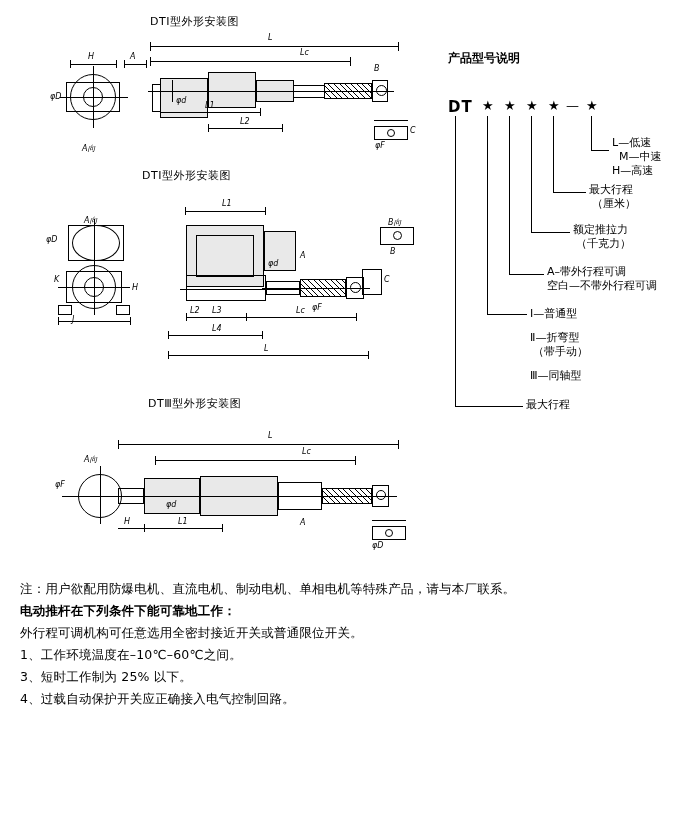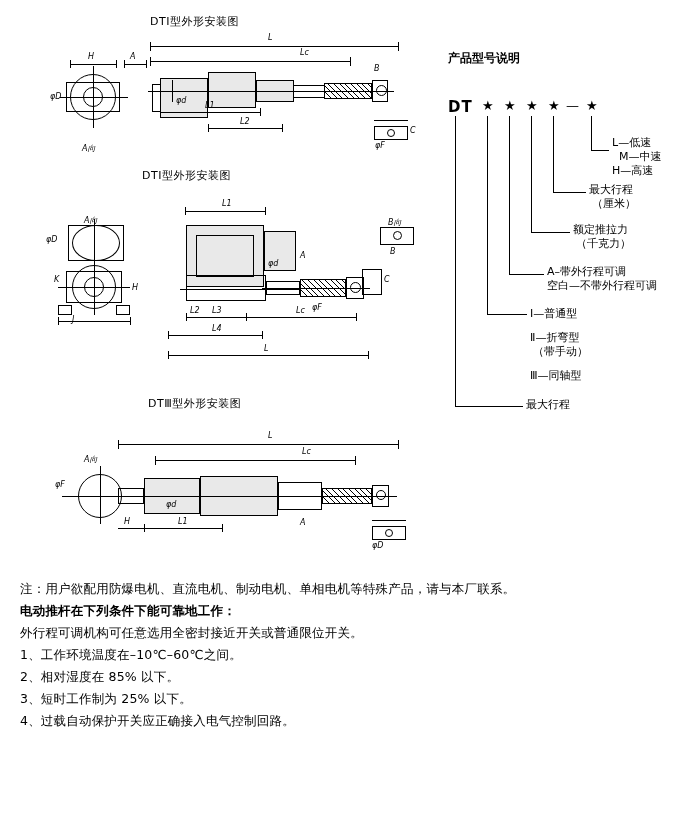--- a/index.html
+++ b/index.html
@@ -295,18 +295,17 @@
     <div class="ln vln" style="left:15px;top:66px;height:290px;"></div>
     <div class="ln hln" style="left:15px;top:356px;width:68px;"></div>
     <div class="legend-item abs" style="left:86px;top:348px;">最大行程</div>
   </div>
 
   <div id="notes">
     <div class="note-line">注：用户欲配用防爆电机、直流电机、制动电机、单相电机等特殊产品，请与本厂联系。</div>
     <div class="note-line note-bold">电动推杆在下列条件下能可靠地工作：</div>
     <div class="note-line">外行程可调机构可任意选用全密封接近开关或普通限位开关。</div>
     <div class="note-line">1、工作环境温度在–10℃–60℃之间。</div>
-    <div class="note-line">2、相对湿度在 85% 以下。</div>
     <div class="note-line">3、短时工作制为 25% 以下。</div>
     <div class="note-line">4、过载自动保护开关应正确接入电气控制回路。</div>
   </div>
 
 </div>
 
 </body></html>

